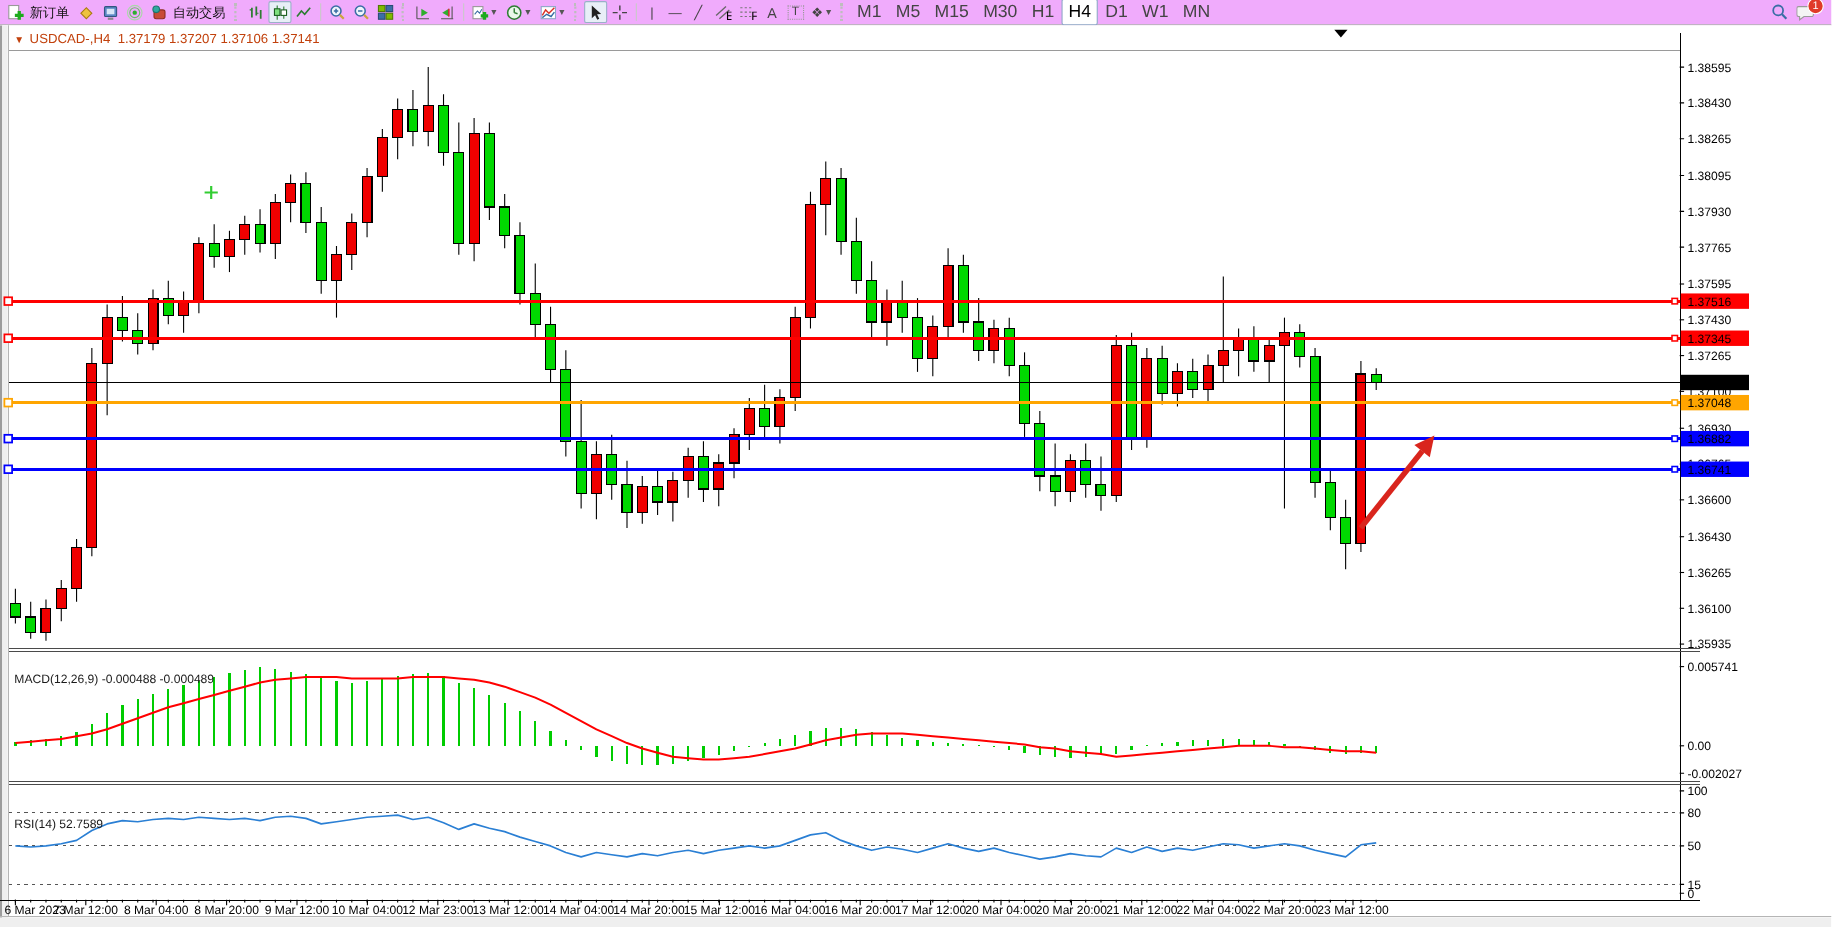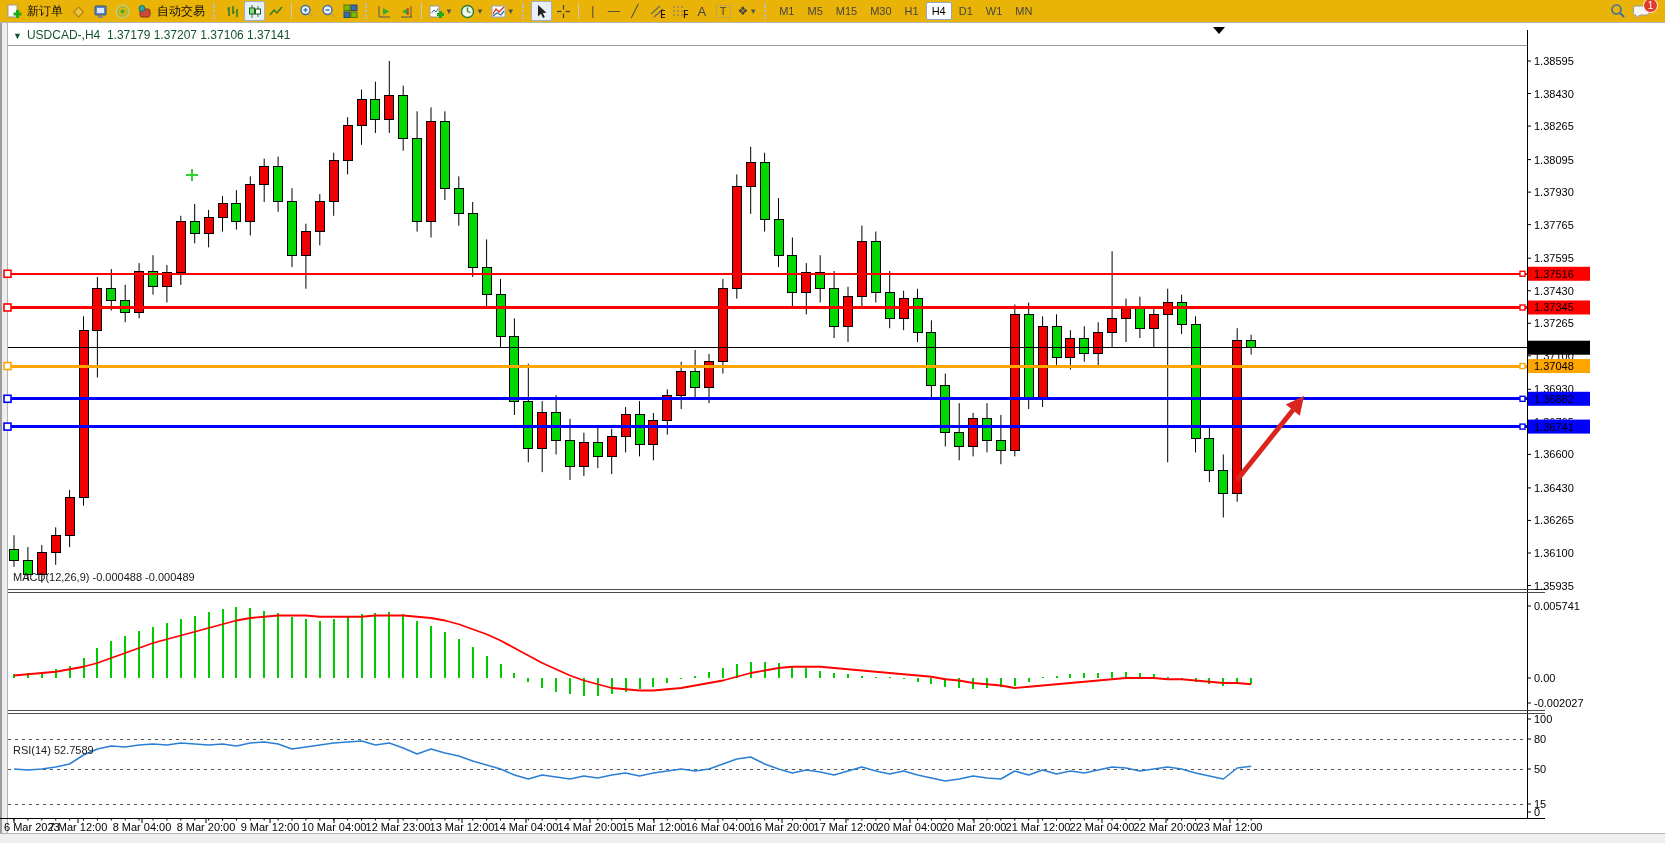--- a/index.html
+++ b/index.html
@@ -1,42 +1,42 @@
 <!DOCTYPE html>
 <html><head>
 <meta charset="utf-8">
 <style>
   html,body{margin:0;padding:0;background:#fff;width:1665px;height:843px;overflow:hidden;
     font-family:"Liberation Sans",sans-serif;}
   
-  .toolbar{height:23px;background:#eab308;border-bottom:1px solid #b5b5b5;display:flex;
+  .toolbar{height:23px;background:#f0abfc;border-bottom:1px solid #b5b5b5;display:flex;
     align-items:center;padding:0 4px;gap:1px;box-sizing:border-box}
   .tb-btn{height:20px;min-width:20px;display:flex;align-items:center;justify-content:center;
     padding:0 2px;border:1px solid transparent;border-radius:2px;box-sizing:border-box}
   .tb-btn.pressed{border-color:#9ab0c8;background:#e8eff7}
   .tb-label{font-size:12px;color:#111;margin:0 4px 0 1px;white-space:nowrap}
   .grip{width:3px;height:16px;border-left:2px dotted #bdbdbd;margin:0 3px}
   .sep{width:1px;height:16px;background:#c9c9c9;margin:0 3px}
-  .tf{font-size:11px;color:#444;padding:2px 5px;border:1px solid transparent;border-radius:2px}
+  .tf{font-size:16px;color:#444;padding:2px 5px;border:1px solid transparent;border-radius:2px}
   .tf.active{border-color:#8fa8c8;background:#fff;color:#000}
   .glyph{font-size:12px;color:#444;line-height:1}
   .caret{font-size:8px;color:#555;margin-left:1px}
   .spacer{flex:1}
   .chat-wrap{position:relative;margin-right:8px}
   .badge{position:absolute;top:-4px;right:-6px;background:#e03a28;color:#fff;font-size:10px;
     border-radius:8px;min-width:13px;height:13px;display:flex;align-items:center;justify-content:center;
     border:1px solid #fff}
   
   .chart-area{position:relative;height:820px;background:#fff}
   svg{display:block}
   svg text{font-family:"Liberation Sans",sans-serif;font-size:11px;fill:#000}
   .overlay-label{position:absolute;font-size:11px;color:#1a1a1a;white-space:pre}
-  #title{top:5px;left:13px;font-size:12px;color:#14532d}
+  #title{top:5px;left:13px;font-size:12px;color:#c2410c}
   #title .tri{font-size:9px;margin-right:5px}
-  #macd-label{top:548px;left:13px}
+  #macd-label{top:589px;left:13px}
   #rsi-label{top:721px;left:13px}
 </style>
 </head>
 <body>
 
 <div class="toolbar">
   <div class="tb-btn">
     <svg width="15" height="15">
       <rect x="1" y="1" width="9" height="12" fill="#fff" stroke="#999"></rect>
       <line x1="10.5" y1="6" x2="10.5" y2="14" stroke="#1daa1d" stroke-width="3"></line>

